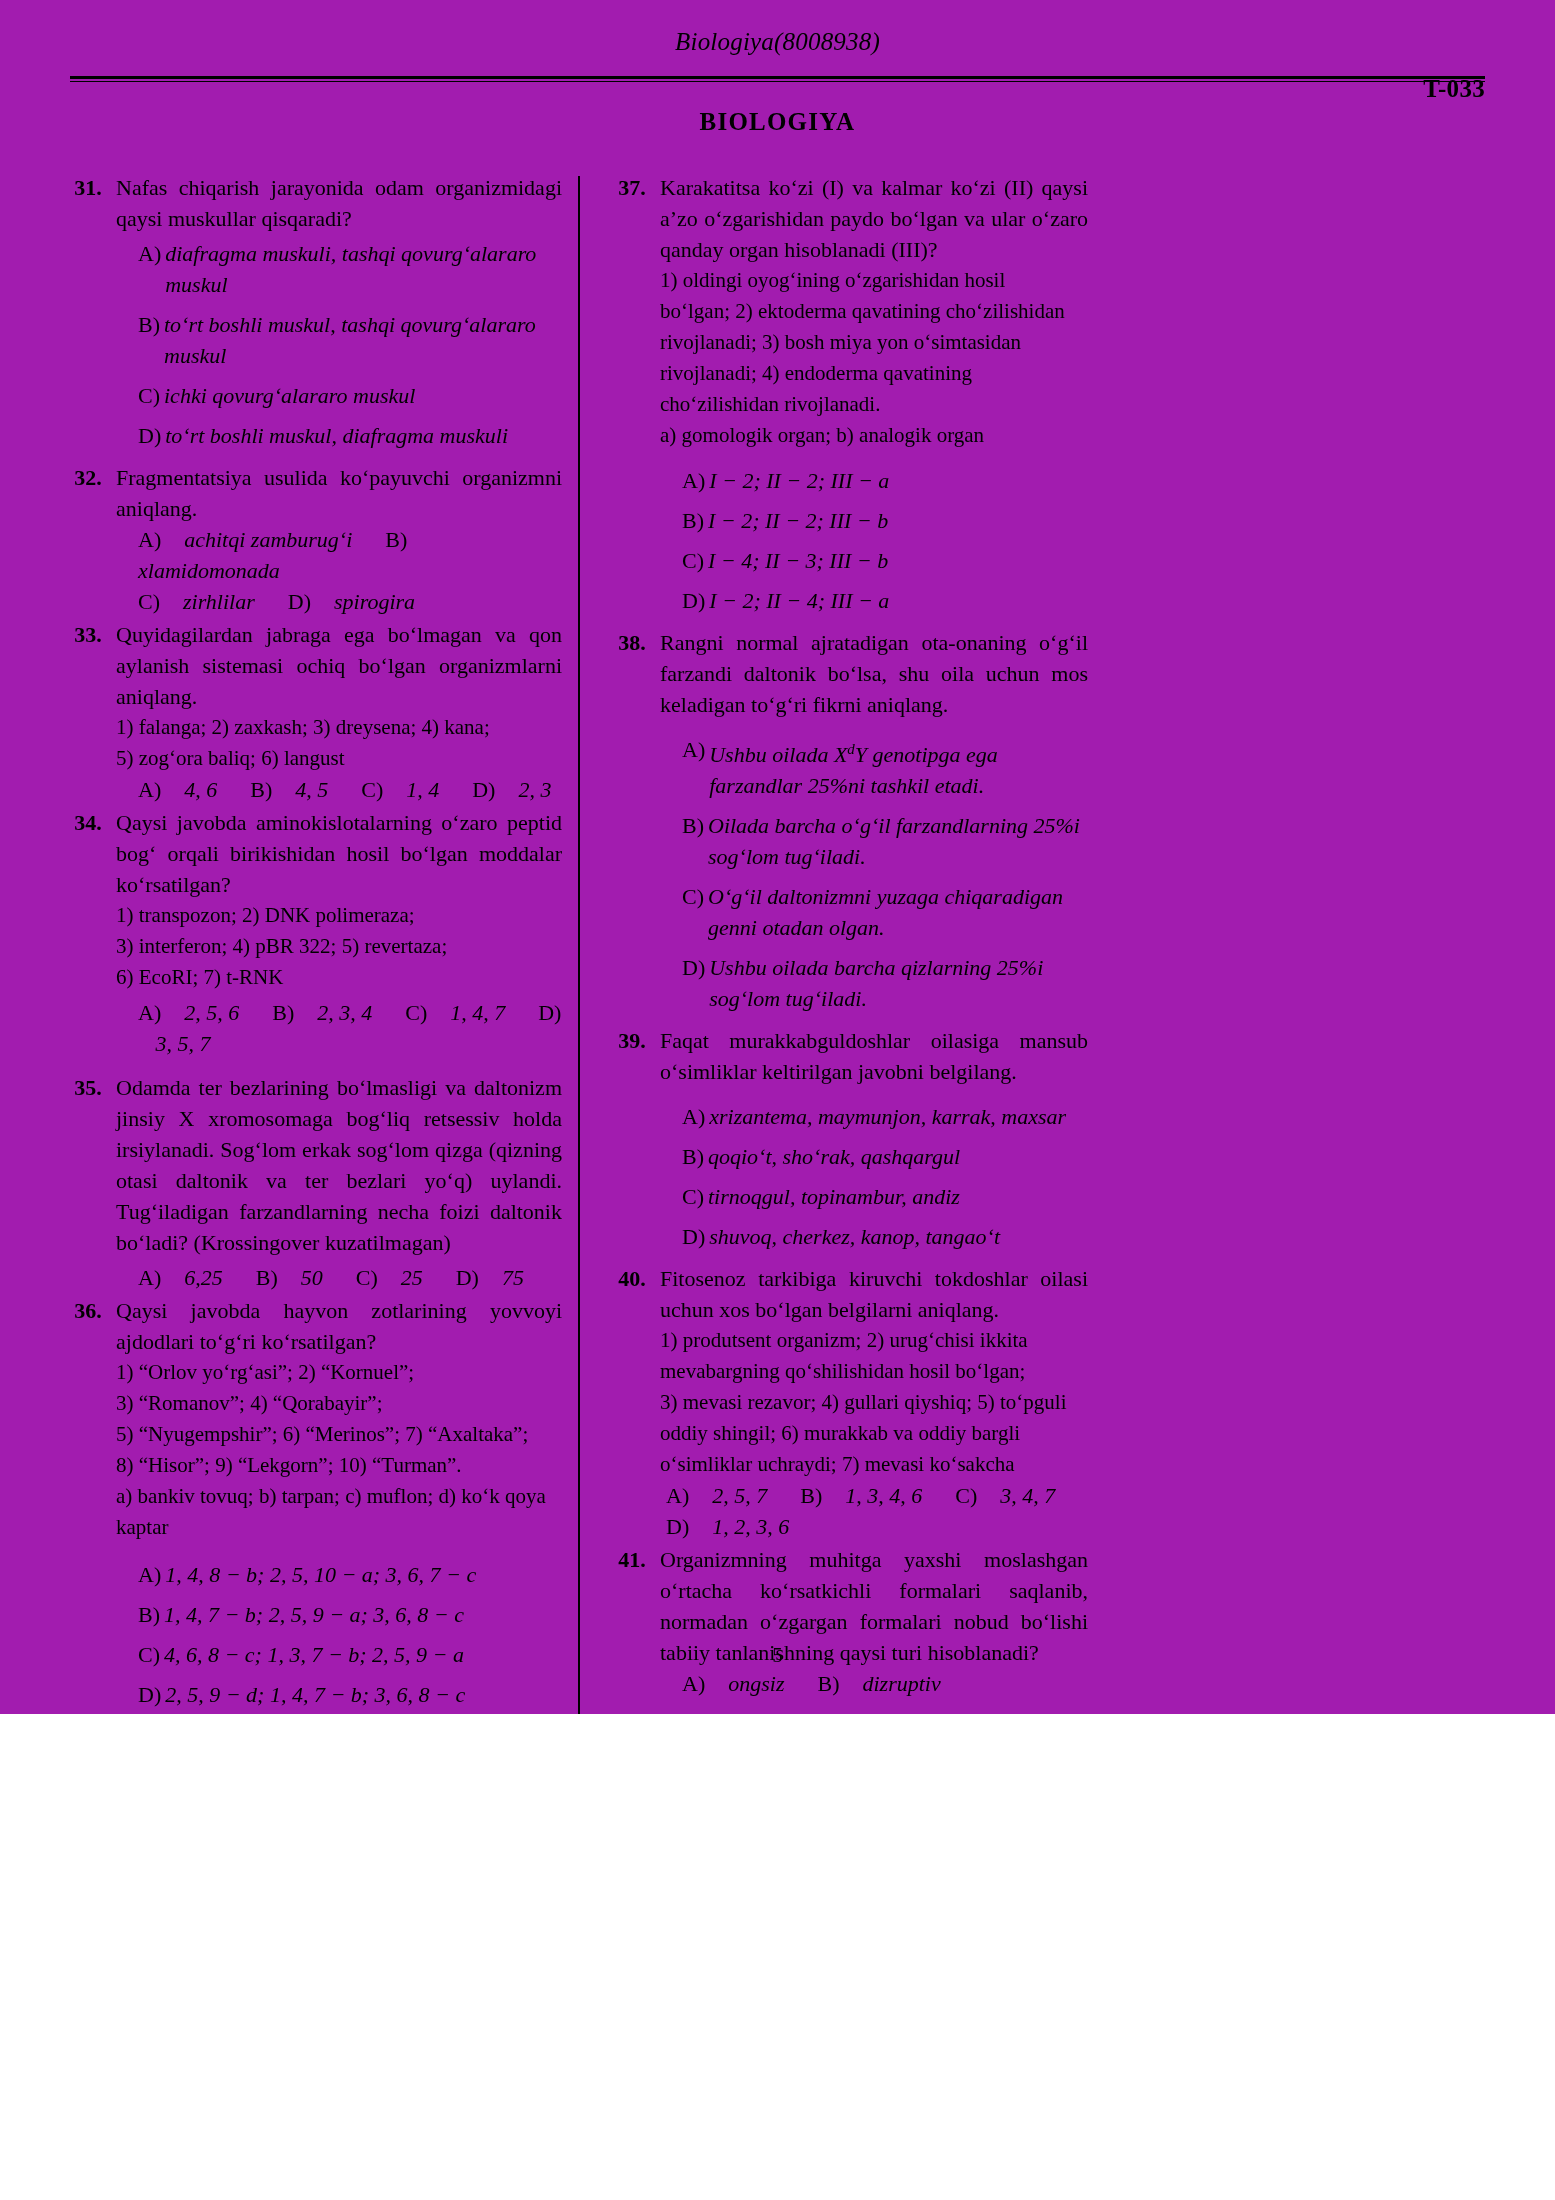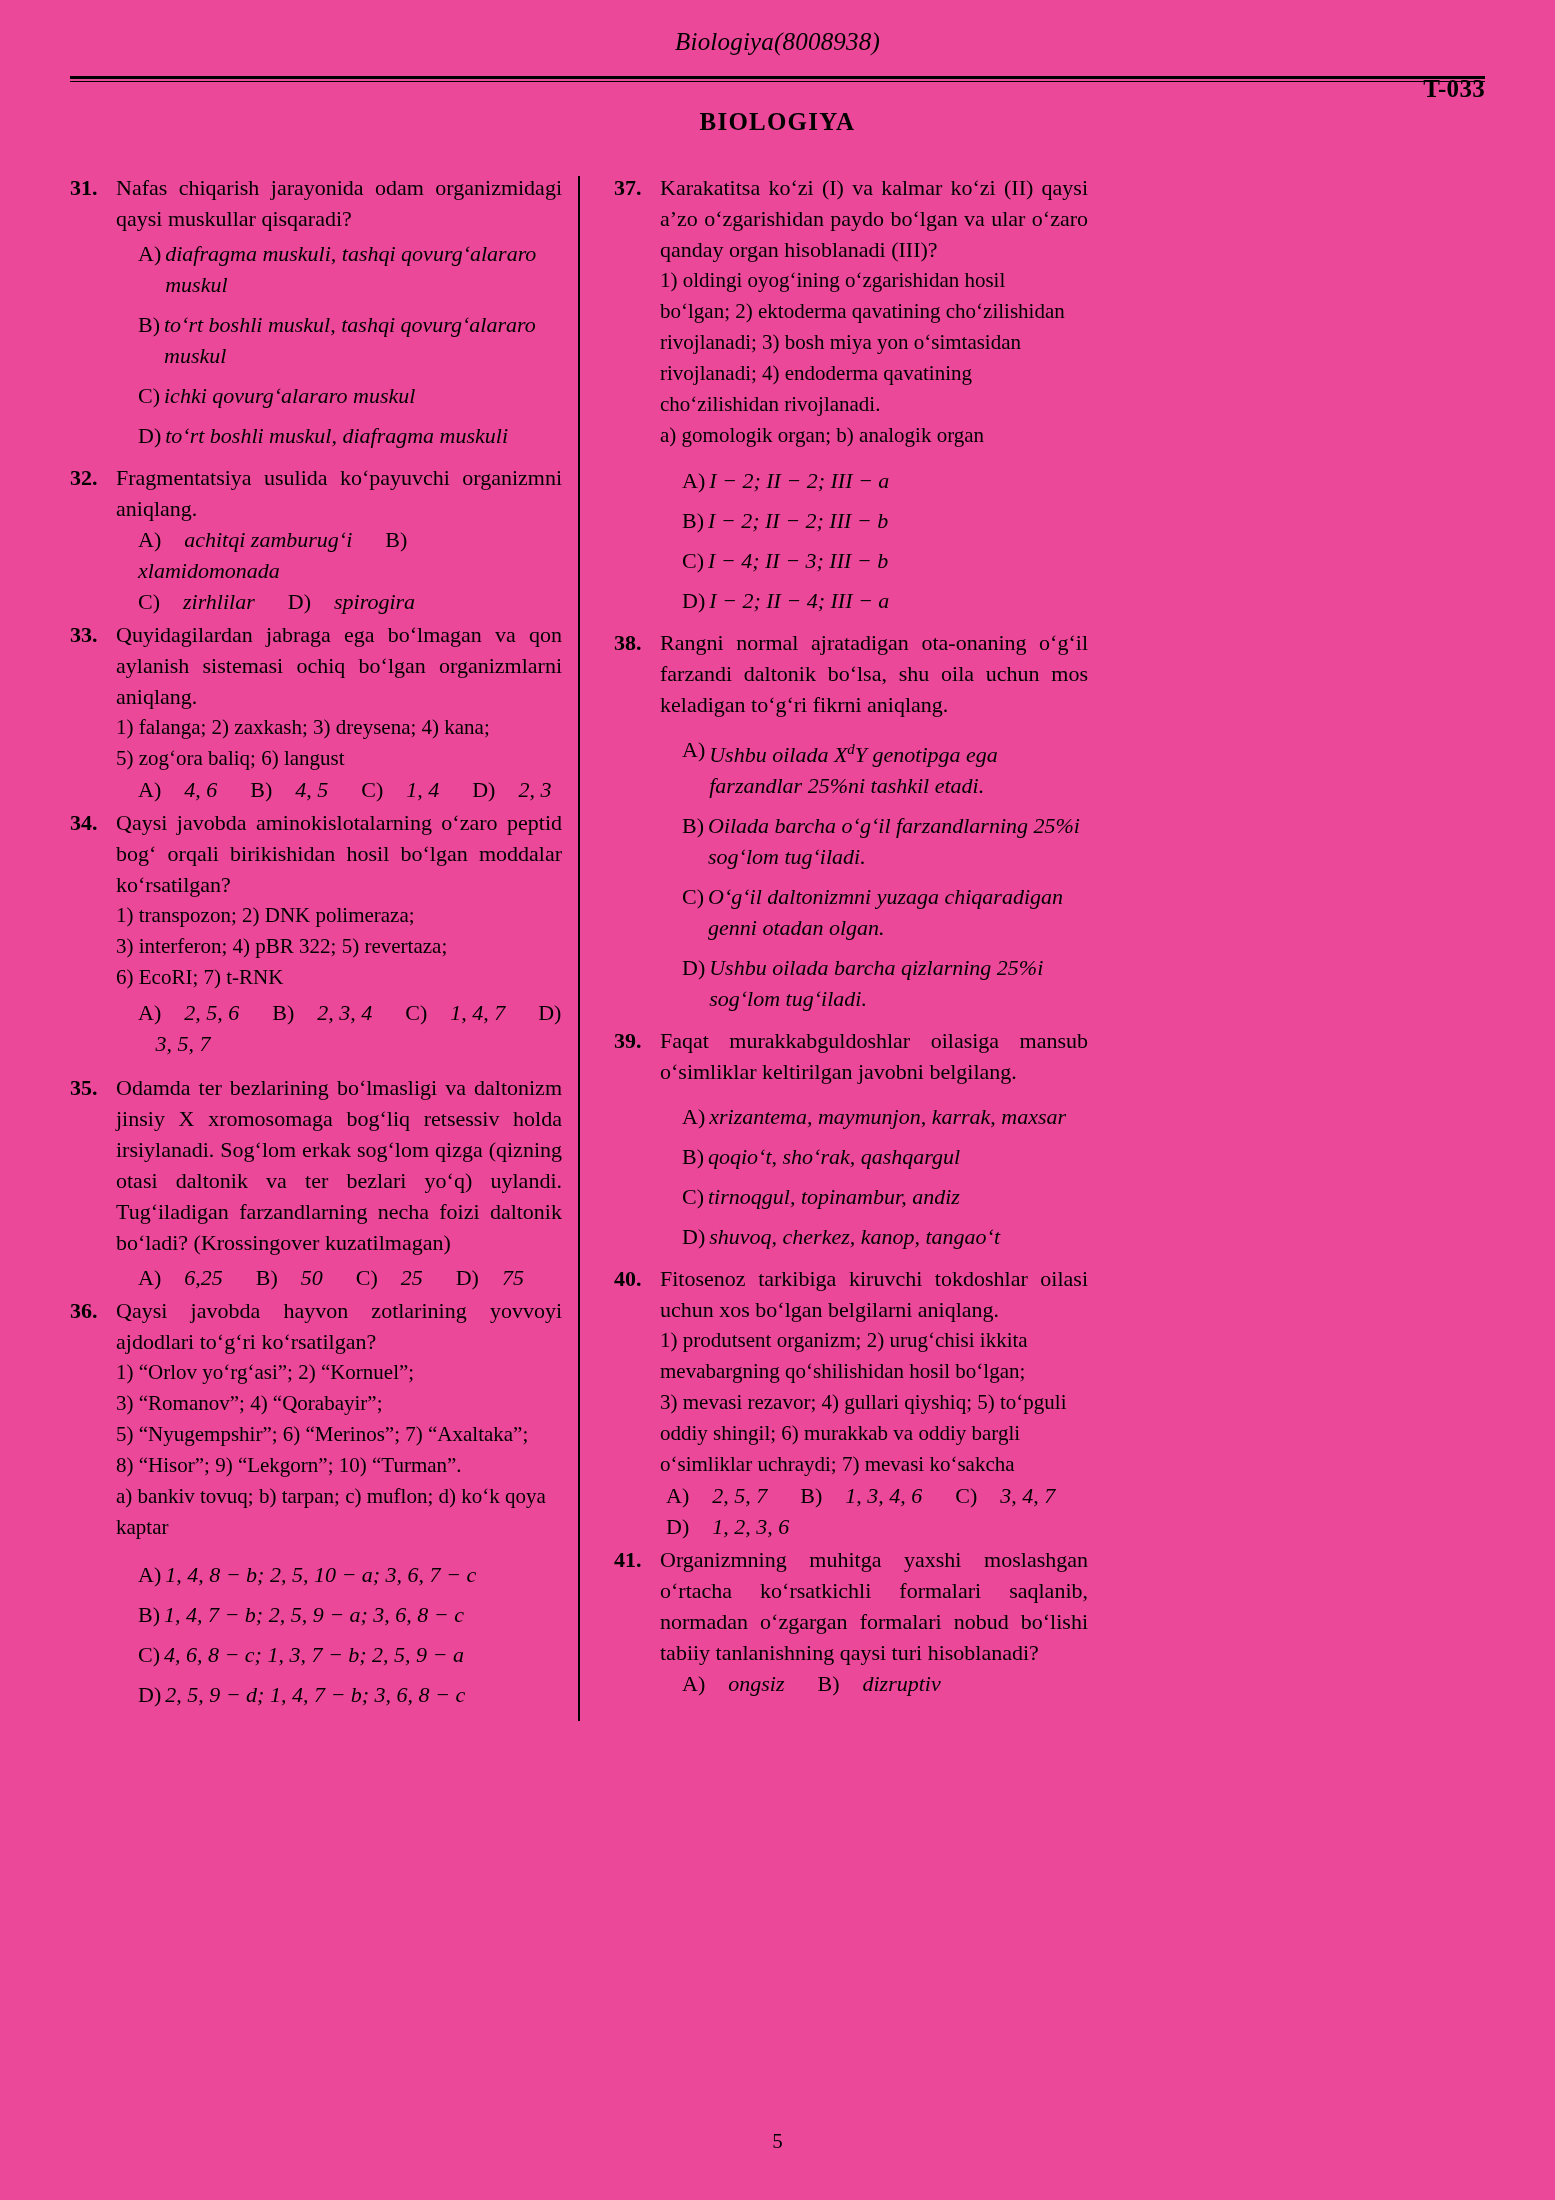--- a/index.html
+++ b/index.html
@@ -3,22 +3,22 @@
 <meta charset="utf-8">
 <style>
   html, body {
     margin: 0;
     padding: 0;
     background: #ffffff;
   }
   .page {
     position: relative;
     width: 1555px;
-    height: 2200px;
-    background: #ec4899;
+    height: 1714px;
+    background: #a21caf;
     font-family: "Liberation Serif", "DejaVu Serif", serif;
     color: #000000;
     box-sizing: border-box;
     padding: 28px 70px 0 70px;
     overflow: hidden;
   }
 
   
   .header {
     position: relative;
@@ -81,21 +81,21 @@
   
   .q {
     display: flex;
     margin-bottom: 2px;
   }
   .q-num {
     font-weight: bold;
     font-size: 22px;
     width: 46px;
     flex: 0 0 46px;
-    text-align: left;
+    text-align: center;
     padding-right: 10px;
     box-sizing: border-box;
     line-height: 31px;
   }
   .q-body {
     flex: 1 1 auto;
     min-width: 0;
   }
   .q-text {
     font-size: 22px;

